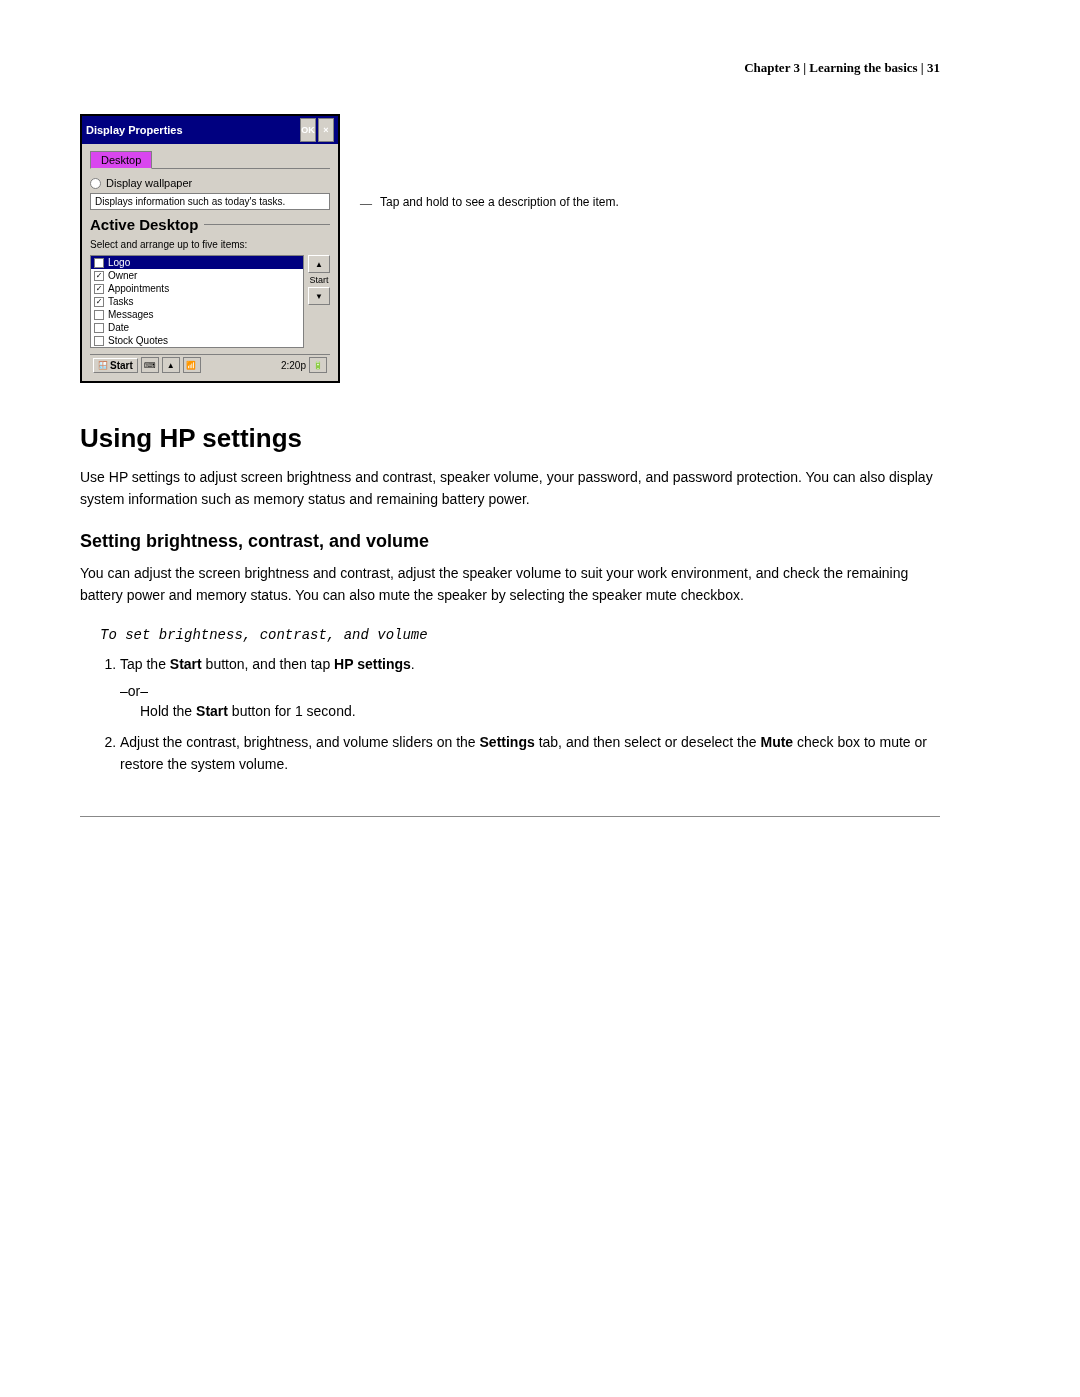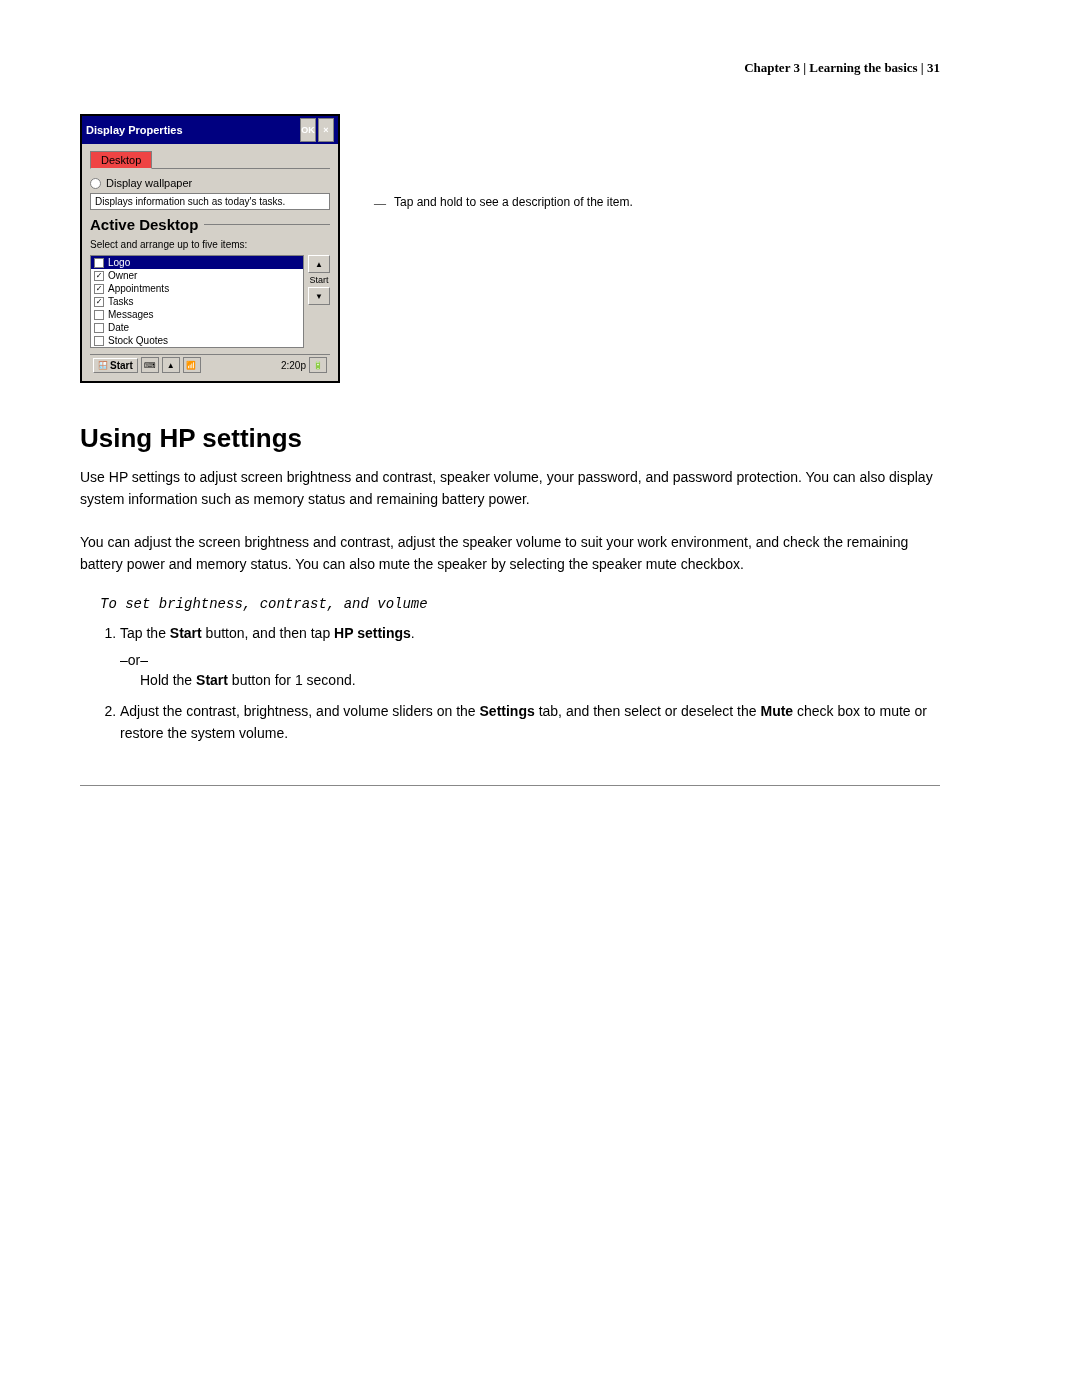--- a/index.html
+++ b/index.html
@@ -27,21 +27,21 @@
       margin-bottom: 30px;
       padding-bottom: 8px;
     }
 
     
     .screenshot-area {
       display: flex;
       flex-direction: row;
       align-items: flex-start;
       margin-bottom: 40px;
-      gap: 34px;
+      gap: 20px;
     }
 
     
     .dialog {
       border: 2px solid #000;
       width: 260px;
       background: #d4d0c8;
       font-family: 'Arial', sans-serif;
       font-size: 11px;
       flex-shrink: 0;
@@ -97,21 +97,21 @@
       border: 1px solid #808080;
       border-bottom: none;
       padding: 2px 10px;
       font-size: 11px;
       cursor: pointer;
       position: relative;
       top: 1px;
     }
 
     .tab.active {
-      background: #ef4444;
+      background: #d946ef;
       border-bottom: 1px solid #d4d0c8;
       font-weight: normal;
       z-index: 1;
     }
 
     
     .radio-row {
       display: flex;
       align-items: center;
       gap: 5px;
@@ -462,20 +462,21 @@
         <span class="callout-text">Tap and hold to see a description of the item.</span>
       </div>
     </div>
 
   </div>
 
   <h1 class="section-heading">Using HP settings</h1>
 
   <p class="body-text">Use HP settings to adjust screen brightness and contrast, speaker volume, your password, and password protection. You can also display system information such as memory status and remaining battery power.</p>
 
+  <h2 class="sub-heading">Setting brightness, contrast, and volume</h2>
 
   <p class="body-text">You can adjust the screen brightness and contrast, adjust the speaker volume to suit your work environment, and check the remaining battery power and memory status. You can also mute the speaker by selecting the speaker mute checkbox.</p>
 
   <p class="subsub-heading">To set brightness, contrast, and volume</p>
 
   <ol class="numbered-list">
     <li>
       <span>Tap the </span><b>Start</b><span> button, and then tap </span><b>HP settings</b><span>.</span>
     </li>
   </ol>

